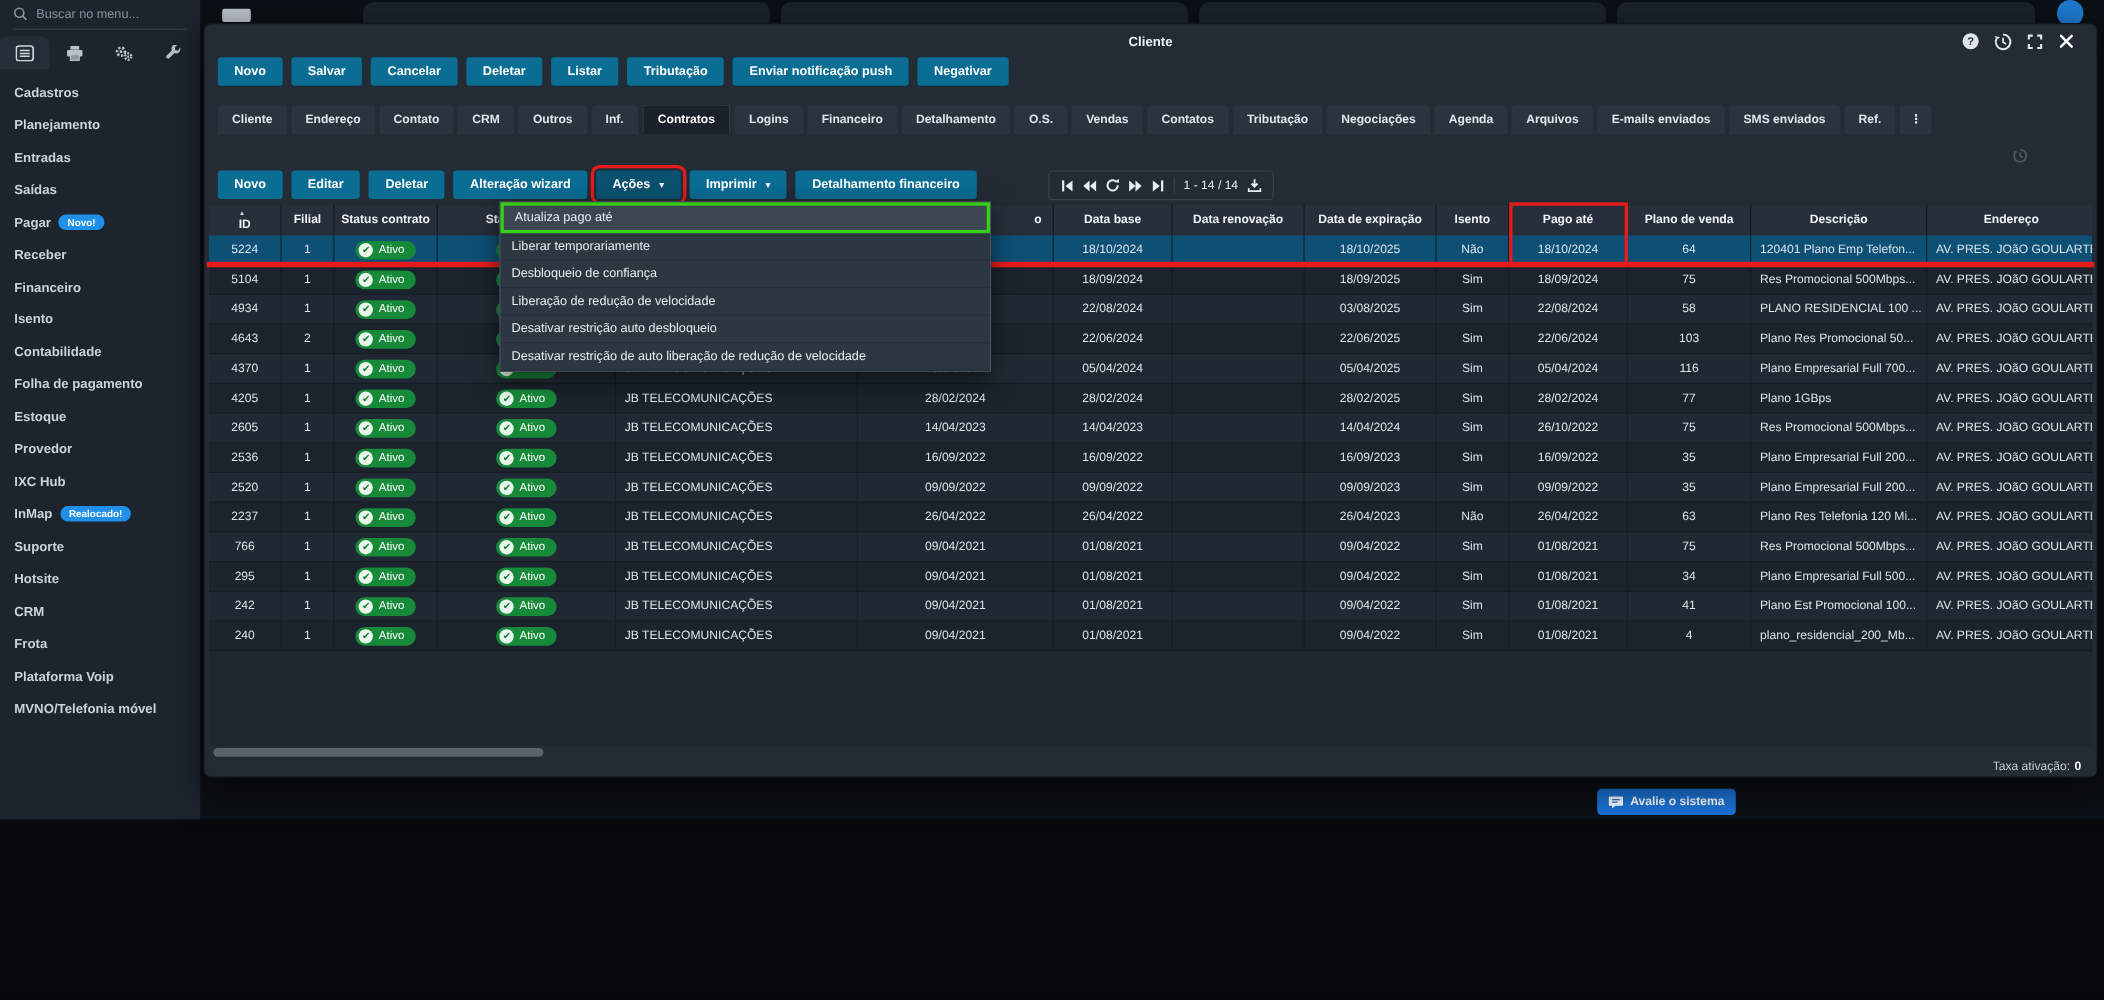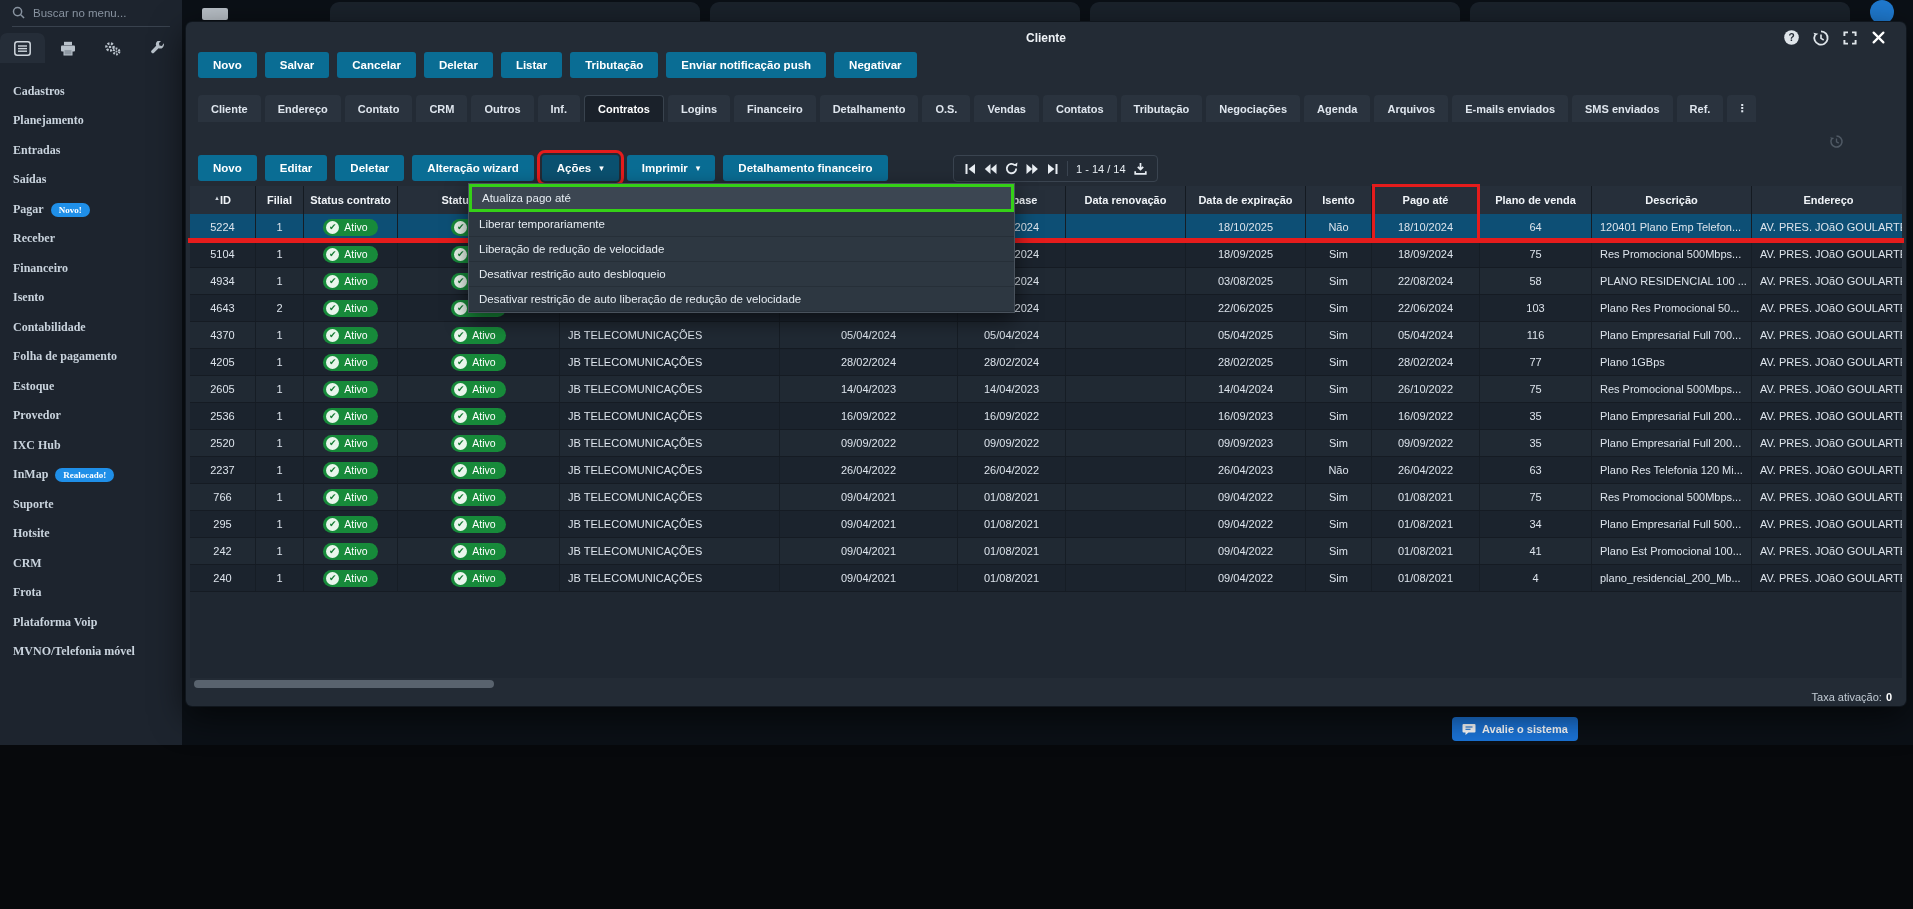--- a/index.html
+++ b/index.html
@@ -15,21 +15,21 @@
   .sb-head { display:flex; align-items:center; gap:9px; padding:12px 10px 8px 10px; }
   .avatar { width:34px; height:34px; border-radius:50%; background:#39434f; display:flex; align-items:center; justify-content:center; flex:none; }
   .sb-name { font-size:10.5px; font-weight:bold; color:#f2f5f8; line-height:1.25; }
   .sb-company { font-size:9.5px; color:#9fabb7; margin-top:2px; }
   .sb-search { display:flex; align-items:center; gap:8px; margin:6px 12px 0 12px; padding-bottom:7px; border-bottom:1px solid #39424e; }
   .sb-search-text { font-size:11.5px; color:#8893a0; }
   .sb-icons { display:flex; align-items:center; height:30px; margin-top:6px; }
   .sb-ic { width:45px; display:flex; align-items:center; justify-content:center; height:30px; }
   .sb-ic.active { background:#252d38; border-radius:7px 7px 0 0; }
   #sb-menu { margin-top:6px; }
-  .side-item { height:29.5px; display:flex; align-items:flex-end; padding-left:13px; font-size:12px; font-weight:bold; color:#c9d3dd; cursor:pointer;font-family:Liberation Serif, serif; }
+  .side-item { height:29.5px; display:flex; align-items:center; padding-left:13px; font-size:12px; font-weight:bold; color:#c9d3dd; cursor:pointer; }
   .badge { margin-left:7px; background:#1f8fe8; color:#fff; font-size:9px; font-weight:bold; padding:2px 8px; border-radius:9px; }
 
   
   #modal { position:absolute; left:186px; top:22px; width:1720px; height:684px; background:#232b35;
     border-radius:6px; box-shadow:0 0 0 1px #10161d, 0 10px 34px rgba(0,0,0,.65); z-index:10; }
   #modal-title { position:absolute; top:9px; left:0; width:100%; text-align:center; font-size:12px; font-weight:bold; color:#eef2f6; }
   #win-icons { position:absolute; right:18px; top:6px; display:flex; gap:10px; align-items:center; }
   .win-ic { width:19px; height:19px; display:flex; align-items:center; justify-content:center; cursor:pointer; }
 
   .btn { height:26px; padding:0 15px; border-radius:3px; background:#0a6d94; color:#fff; font-size:11.5px;
@@ -56,35 +56,35 @@
   .pg-sep { width:1px; height:15px; background:#3a4450; }
   #pg-range { font-size:11px; color:#e8eef3; }
 
   
   #grid-bg { position:absolute; left:4px; top:164px; width:1712px; height:492px; background:#1f2731; }
   #grid { position:absolute; left:4px; top:164px; width:1712px; overflow:hidden; }
   #grid-header { display:flex; height:28px; background:#262f3a; }
   .hcell { display:flex; align-items:center; justify-content:center; font-size:11px; font-weight:bold; color:#f0f4f8;
     border-right:1px solid #141a21; flex:none; overflow:hidden; white-space:nowrap; cursor:pointer; }
   .hcell.h-right { justify-content:flex-end; padding-right:10px; }
-  .hstack { display:flex; flex-direction:row; align-items:flex-start; line-height:1; }
+  .hstack { display:flex; flex-direction:column; align-items:flex-start; line-height:1; }
   .sort-up { font-size:6px; color:#cfd6de; margin-bottom:2px; }
   .grow { display:flex; height:27px; border-bottom:1px solid #151b23; cursor:pointer; }
   .grow.even { background:#202933; } .grow.odd { background:#1b232d; }
   .grow.sel { background:#0d4f75; }
   .gcell { display:flex; align-items:center; font-size:11px; color:#dde4ec; border-right:1px solid #161d25;
     flex:none; overflow:hidden; white-space:nowrap; padding:0 8px; }
   .gcell.a-center { justify-content:center; padding:0 2px; }
   .pill { display:inline-flex; align-items:center; gap:5px; background:#178a3a; border-radius:10px;
     padding:2px 10px 2px 3px; color:#fff; font-size:10.5px; }
   .pill-ico { width:13px; height:13px; border-radius:50%; background:#e9f6ec; color:#147a33; font-size:9px;
     display:flex; align-items:center; justify-content:center; }
 
   
-  #dropdown { position:absolute; left:282px; top:161px; width:547px; background:#2d3741; border:1px solid #49525c;
+  #dropdown { position:absolute; left:268px; top:161px; width:447px; background:#2d3741; border:1px solid #49525c;
     box-shadow:0 7px 20px rgba(0,0,0,.55); z-index:30; }
   .dd-item { height:25px; display:flex; align-items:center; padding:0 10px; font-size:11.5px; color:#e6ecf2;
     border-bottom:1px solid #262f38; cursor:pointer; }
   .dd-item.first { background:#3c4652; border:3px solid #35d117; height:28px; }
 
   
   #ann-row-line { position:absolute; left:2px; top:216px; width:1716px; height:5px; background:#e51c1c; z-index:20; }
   #ann-pago { position:absolute; left:1186px; top:162px; width:108px; height:58px; border:3px solid #e51c1c; z-index:41; }
 
   
@@ -1104,20 +1104,21 @@
         </div>
       </div>
   </div>
 
   <div id="ann-row-line"></div>
   <div id="ann-pago"></div>
 
   <div id="dropdown">
       <div class="dd-item first">Atualiza pago até</div>
       <div class="dd-item">Liberar temporariamente</div>
+      <div class="dd-item">Desbloqueio de confiança</div>
       <div class="dd-item">Liberação de redução de velocidade</div>
       <div class="dd-item">Desativar restrição auto desbloqueio</div>
       <div class="dd-item">Desativar restrição de auto liberação de redução de velocidade</div>
     </div>
 
   <div id="hscroll"></div>
   <div id="taxa">
     <span>Taxa ativação:</span><b>0</b>
   </div>
 </div>

